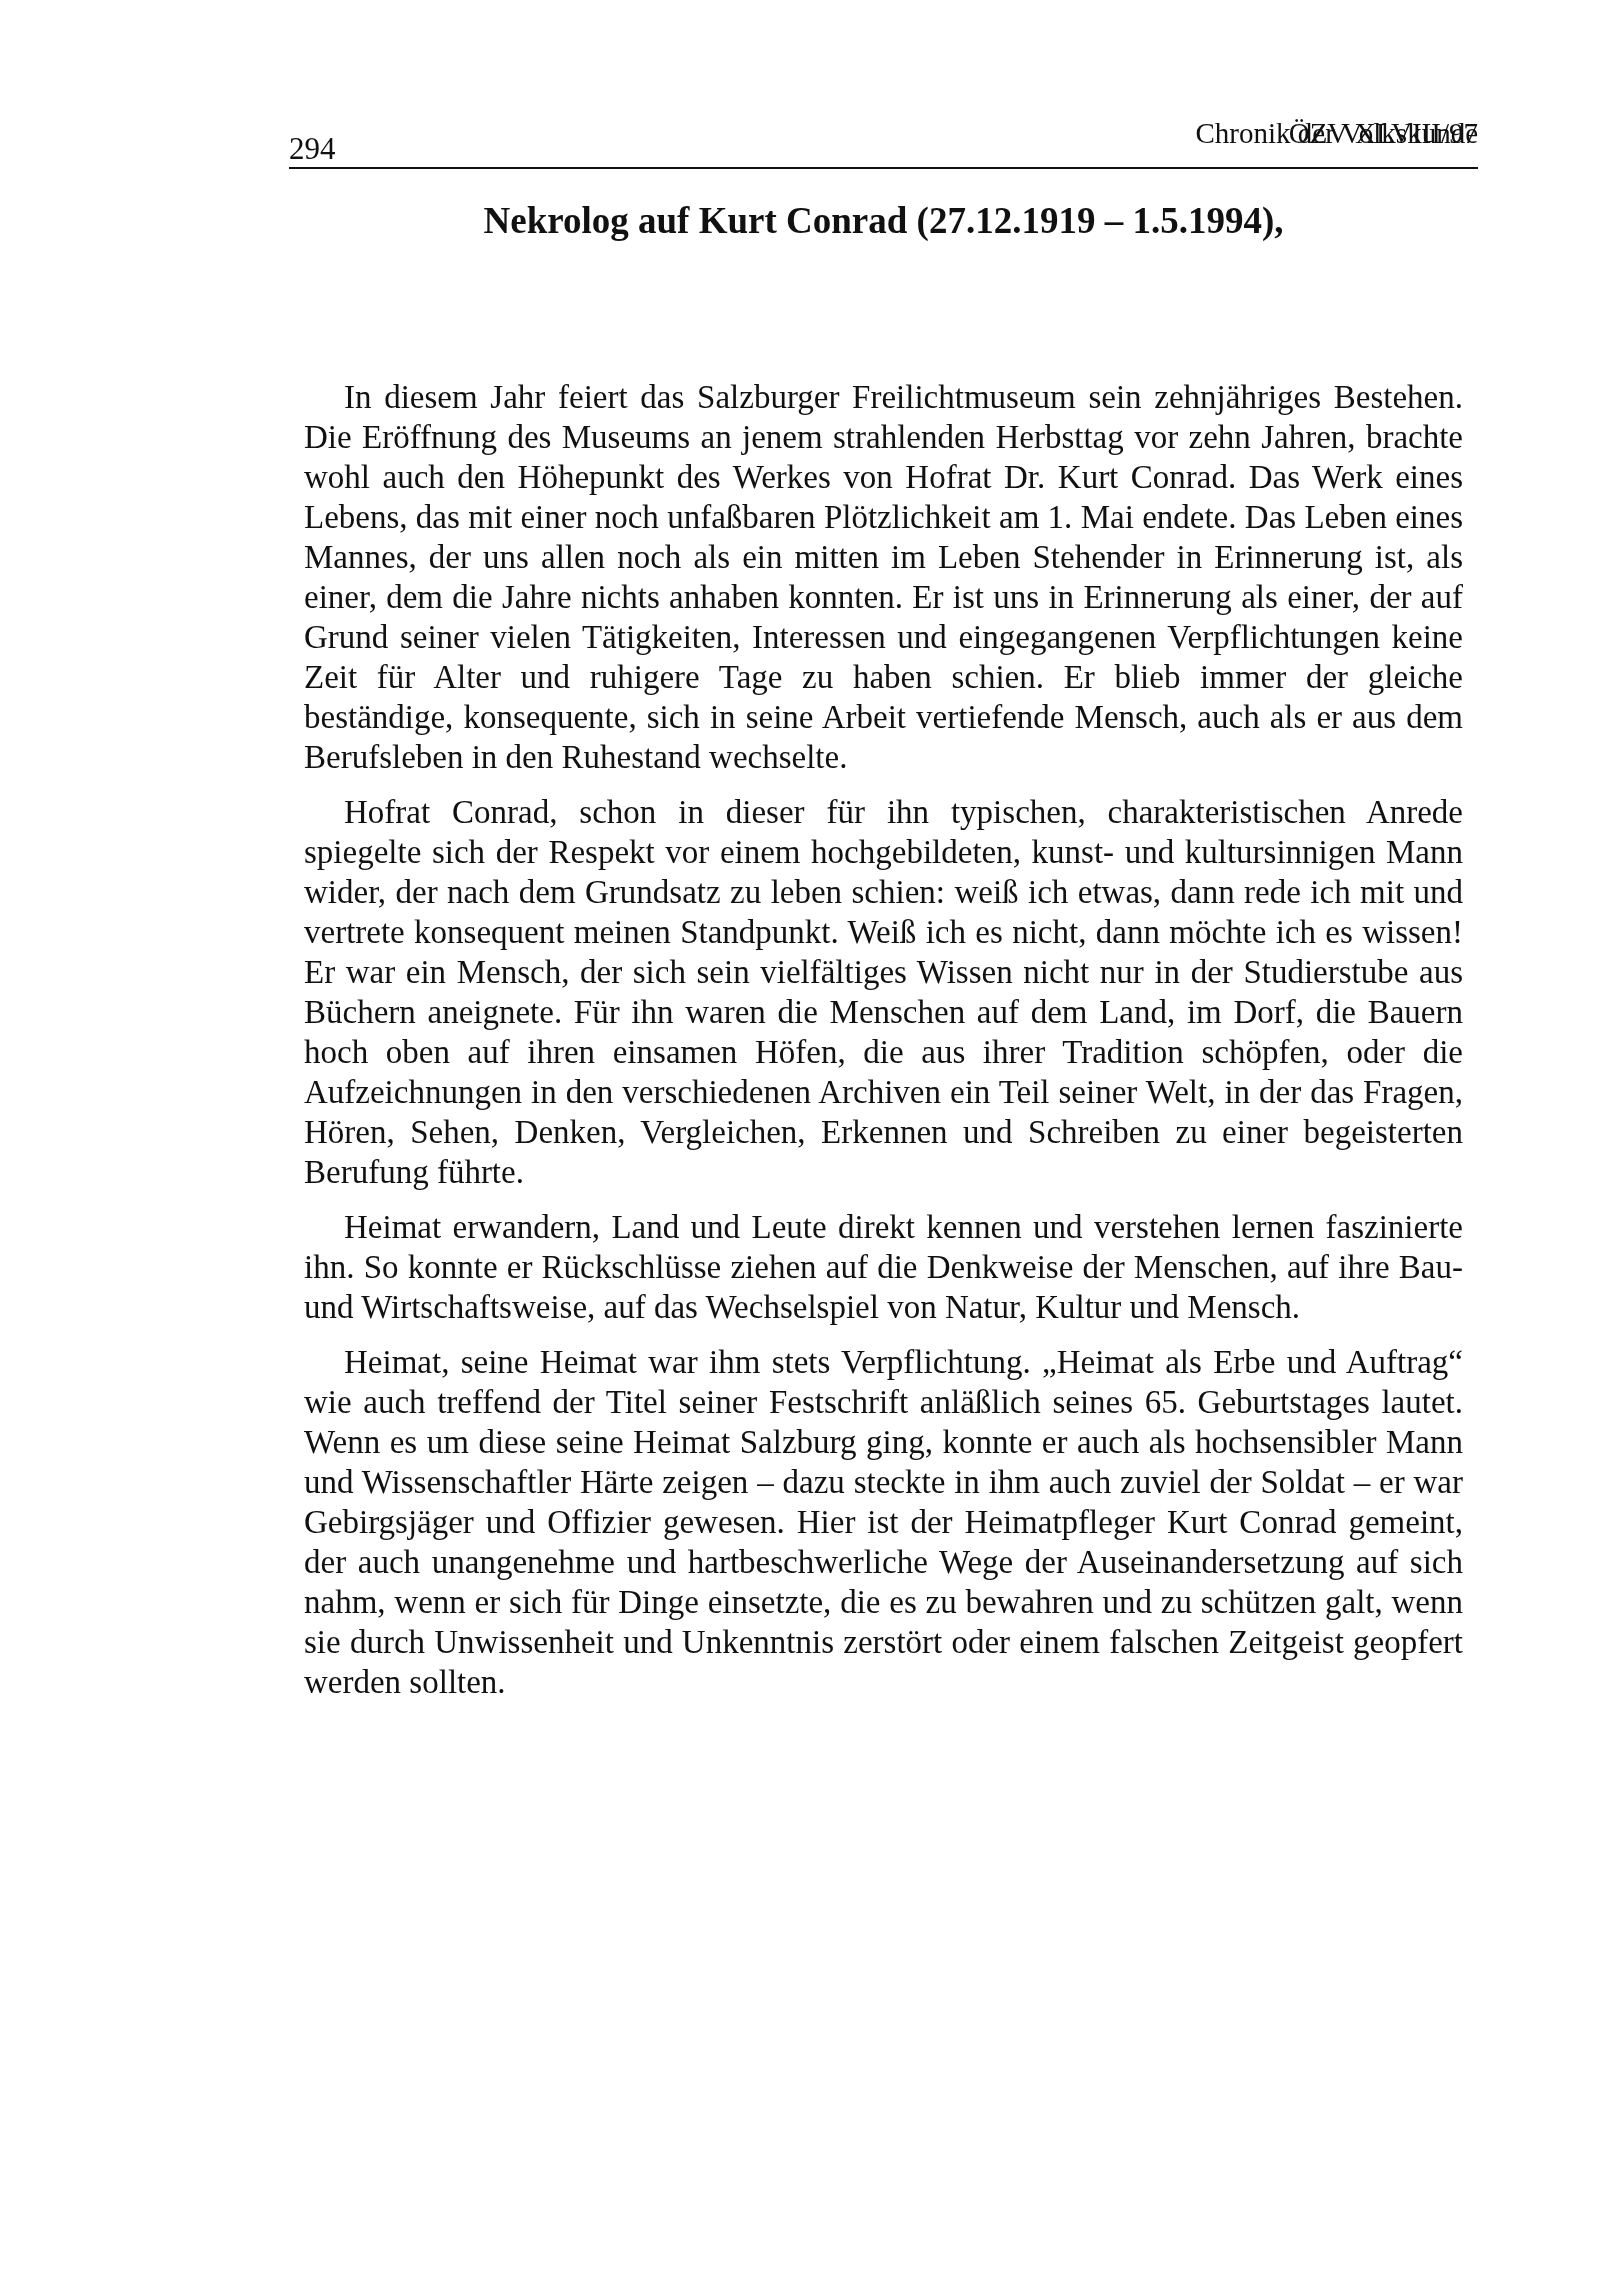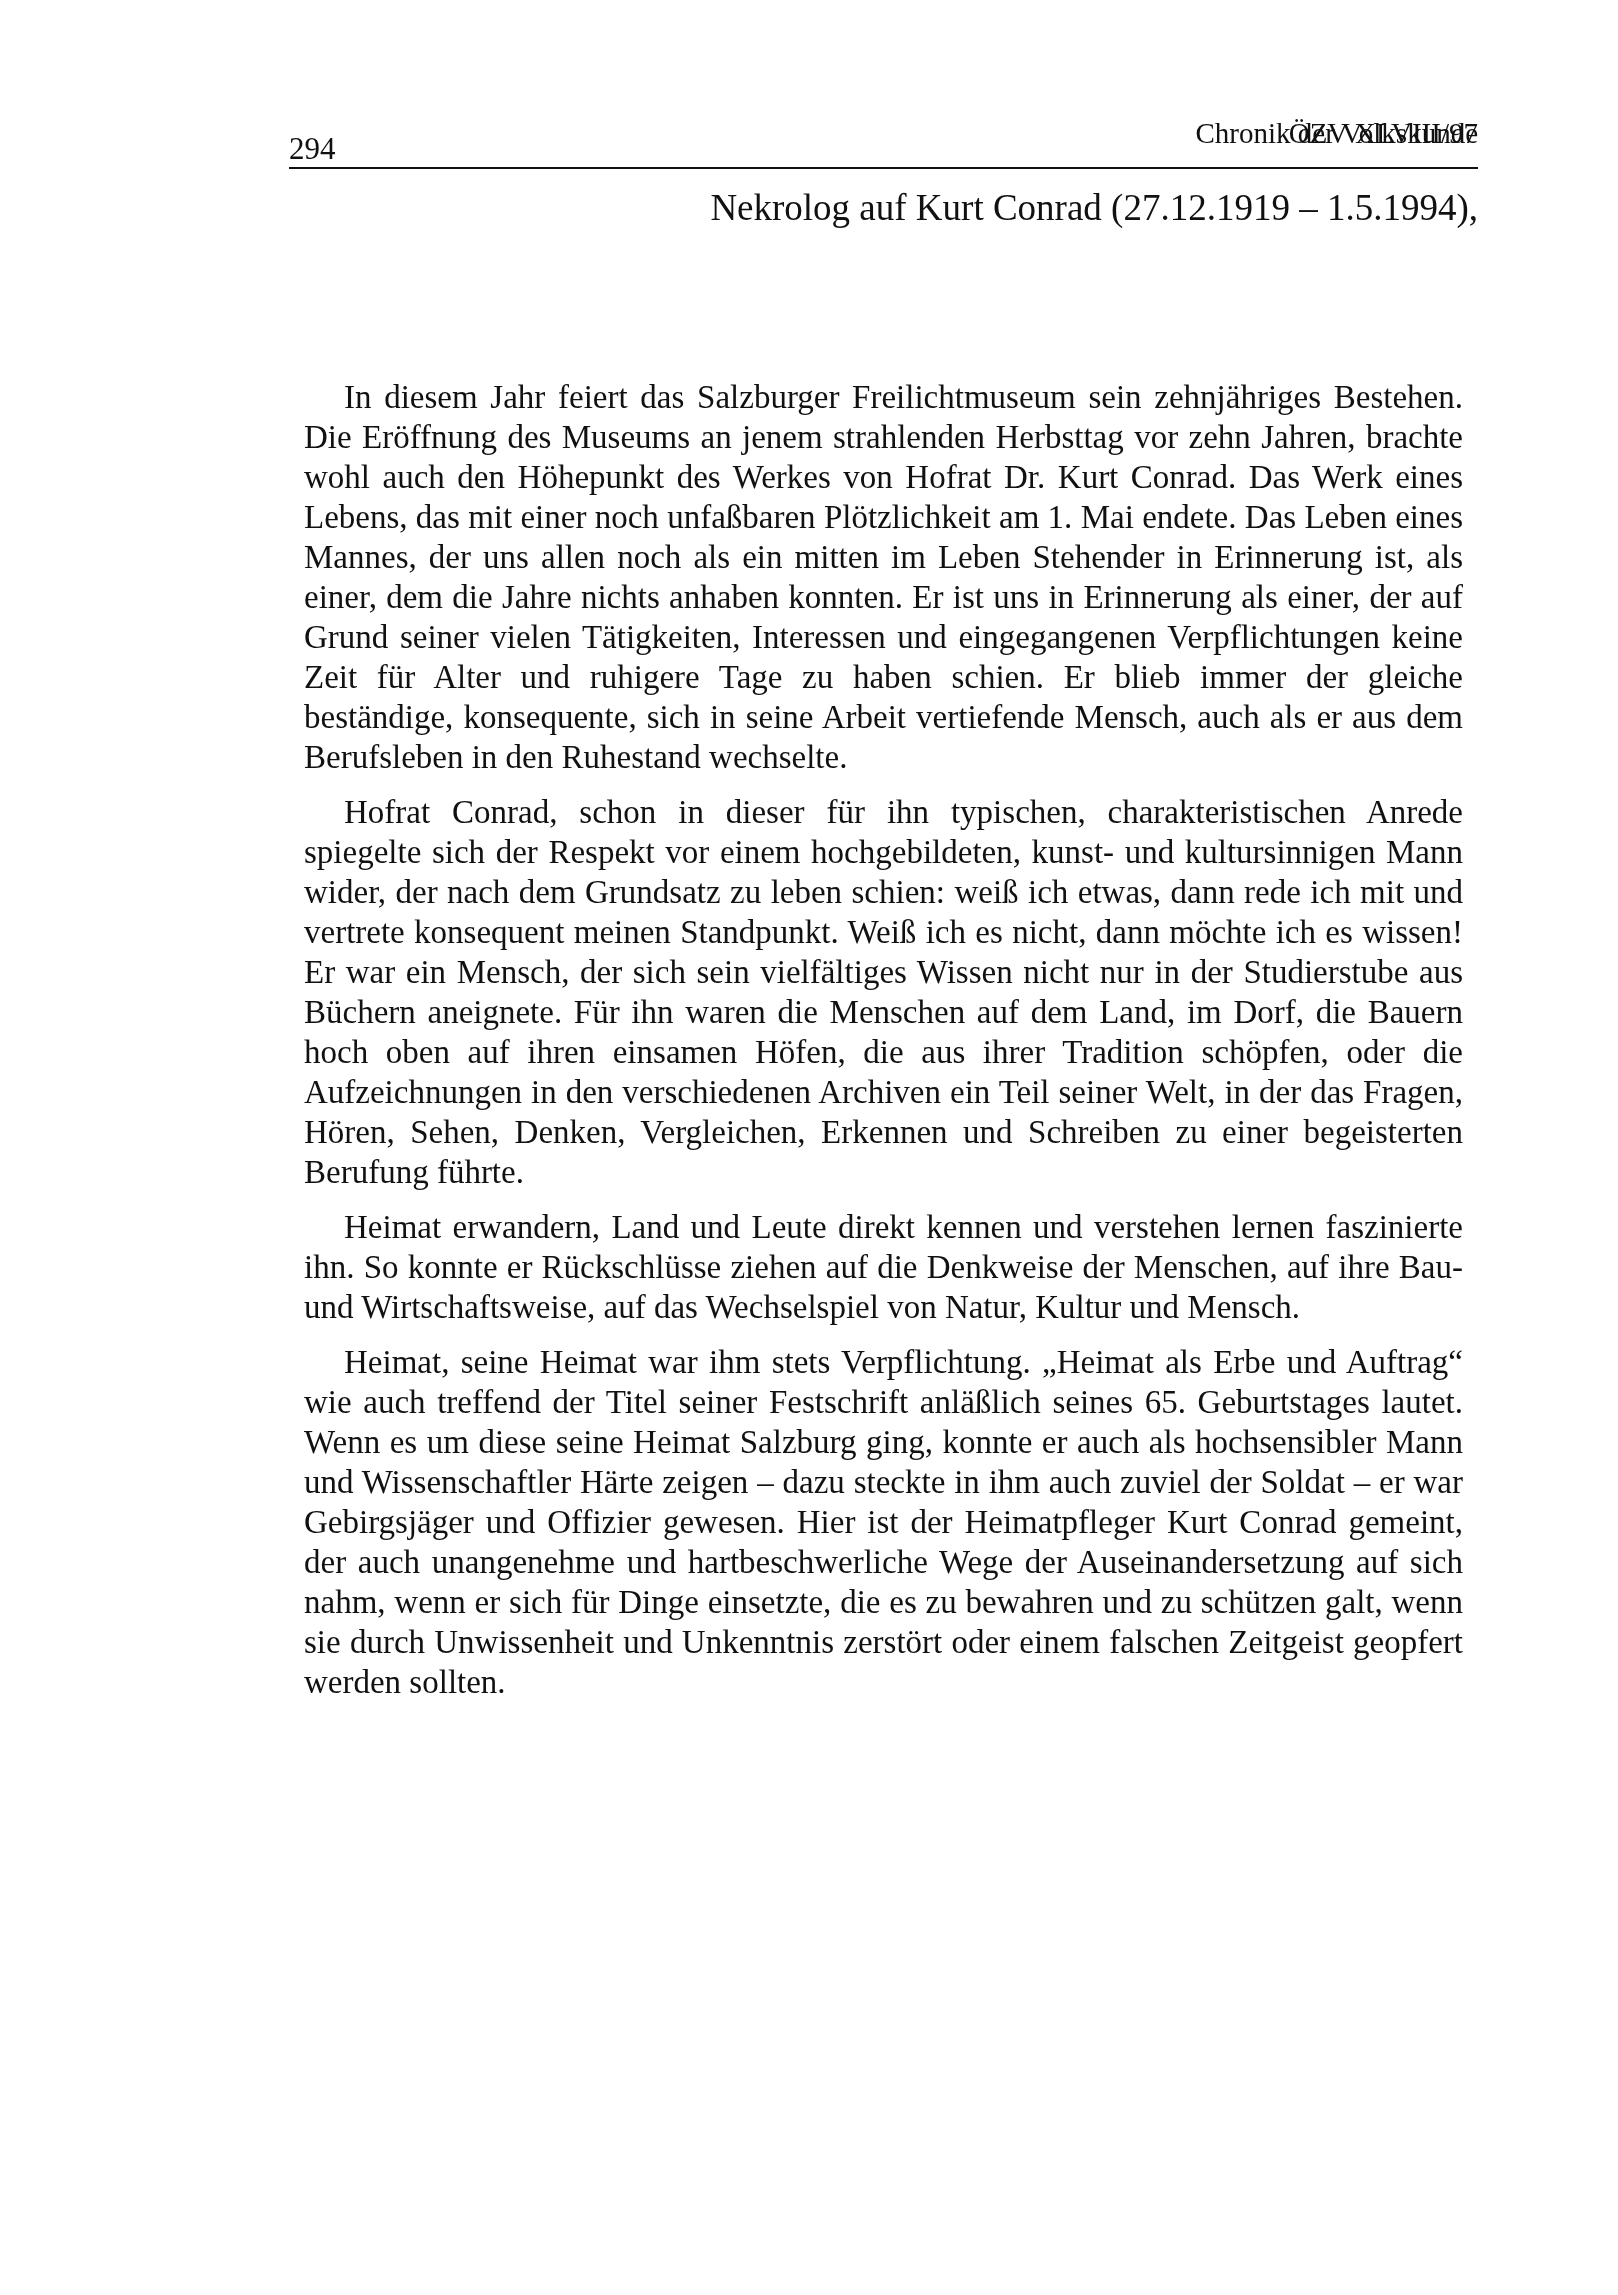--- a/index.html
+++ b/index.html
@@ -3,21 +3,21 @@
 <meta charset="utf-8">
 <style>
   html, body { margin: 0; padding: 0; background: #ffffff; }
   body { width: 1618px; height: 2295px; position: relative; overflow: hidden; color: #111; font-family: "Liberation Serif", "DejaVu Serif", serif; }
   .page { position: absolute; left: 289px; top: 0; width: 1189px; }
   .header { position: absolute; top: 113px; left: 0; width: 1189px; height: 40px; font-size: 31px; line-height: 40px; }
   .header .num { position: absolute; left: 0; top: 16px; }
   .header .center { position: absolute; left: 0; right: 0; text-align: right; font-size: 29px; }
   .header .right { position: absolute; right: 0; top: 0; font-size: 29px; }
   .rule { position: absolute; top: 167px; left: 0; width: 1189px; height: 2.4px; background: #111; }
-  .title { position: absolute; top: 182px; left: 0; width: 1189px; text-align: right; font-weight: normal; font-size: 37px; line-height: 52px; }
+  .title { position: absolute; top: 195px; left: 0; width: 1189px; text-align: center; font-weight: bold; font-size: 37px; line-height: 52px; }
   .body { position: absolute; top: 362px; left: 0; width: 1189px; font-size: 33px; line-height: 40px; text-align: justify; }
   .body p { margin: 15px; text-indent: 40px; }
 </style>
 </head>
 <body>
 
 <div class="page">
   <div class="header">
     <span class="num">294</span>
     <span class="center">Chronik der Volkskunde</span>

